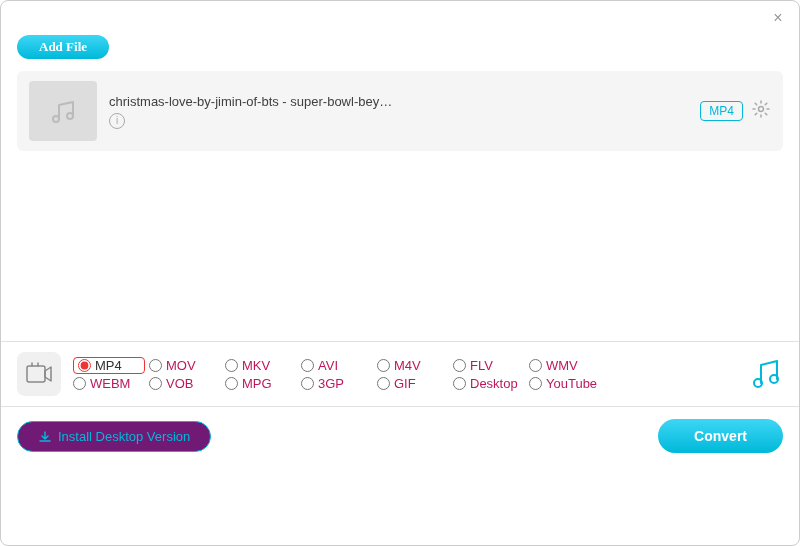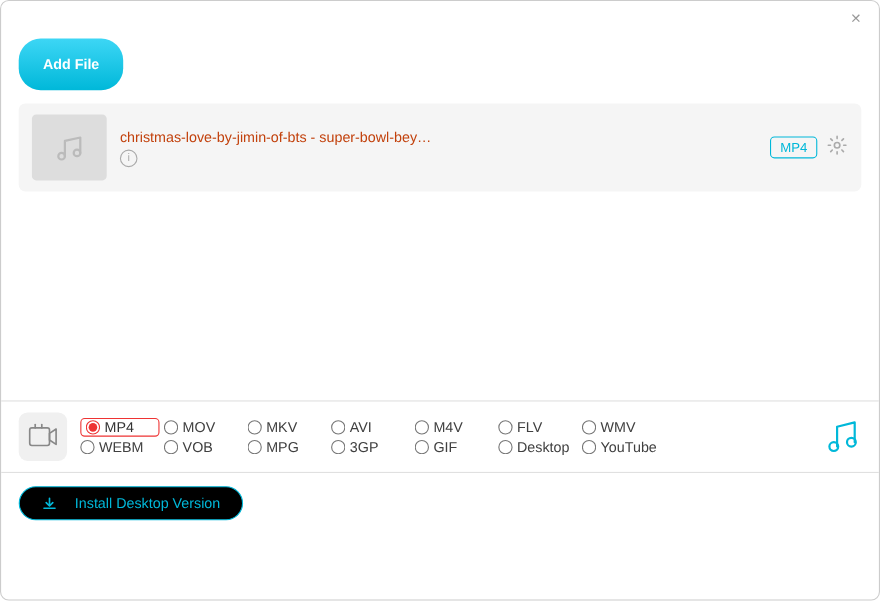--- a/index.html
+++ b/index.html
@@ -35,24 +35,25 @@
 
     
     .toolbar {
       padding: 4px 16px 12px;
     }
     .add-file-btn {
       background: linear-gradient(to bottom, #3dd6f5, #00b8d9);
       color: #fff;
       border: none;
       border-radius: 20px;
-      padding: 16px 22px;
+      padding: 4px 22px;
       font-size: 13px;
       cursor: pointer;
       font-weight: bold;
+      font-family: Liberation Serif, serif;
     }
 
     
     .file-list {
       padding: 0 16px;
     }
     .file-item {
       display: flex;
       align-items: center;
       background: #f5f5f5;
@@ -74,21 +75,21 @@
       color: #aaa;
     }
     .file-info {
       flex: 1;
       display: flex;
       flex-direction: column;
       gap: 4px;
     }
     .file-name {
       font-size: 13px;
-      color: #c2410c;
+      color: #404040;
       white-space: nowrap;
       overflow: hidden;
       text-overflow: ellipsis;
       max-width: 420px;
     }
     .info-icon {
       width: 16px;
       height: 16px;
       border-radius: 50%;
       border: 1.5px solid #aaa;
@@ -169,49 +170,49 @@
       accent-color: #00b8d9;
       width: 13px;
       height: 13px;
     }
     .radio-item.selected-format input[type="radio"] {
       accent-color: #e33;
     }
     .radio-item label {
       font-size: 13px;
       cursor: pointer;
-      color: #404040;
+      color: #be185d;
     }
     .radio-item.selected-format label {
       color: #333;
     }
     .selected-box {
       border: 1.5px solid #e33;
       border-radius: 4px;
       padding: 0 4px;
     }
 
     
     .bottom-bar {
       display: flex;
       align-items: center;
       justify-content: space-between;
       padding: 12px 16px;
     }
     .install-btn {
       border: 1.5px solid #00b8d9;
       color: #00b8d9;
-      background: #000000;
+      background: #701a75;
       border-radius: 20px;
       padding: 7px 20px;
       font-size: 13px;
       cursor: pointer;
       display: flex;
       align-items: flex-end;
-      gap: 16px;
+      gap: 6px;
     }
     .convert-btn {
       background: linear-gradient(to bottom, #3dd6f5, #00b8d9);
       color: #fff;
       border: none;
       border-radius: 20px;
       padding: 9px 36px;
       font-size: 14px;
       font-weight: bold;
       cursor: pointer;
@@ -340,13 +341,14 @@
 </div>
 
 <div class="bottom-bar">
   <button class="install-btn">
     <svg width="14" height="14" viewBox="0 0 14 14" fill="none">
       <path d="M7 2v7M4 6l3 3 3-3" stroke="#00b8d9" stroke-width="1.5" stroke-linecap="round" stroke-linejoin="round"></path>
       <path d="M2 11h10" stroke="#00b8d9" stroke-width="1.5" stroke-linecap="round"></path>
     </svg>
     <span>Install Desktop Version</span>
   </button>
+  <button class="convert-btn">Convert</button>
 </div>
 
 </body></html>

